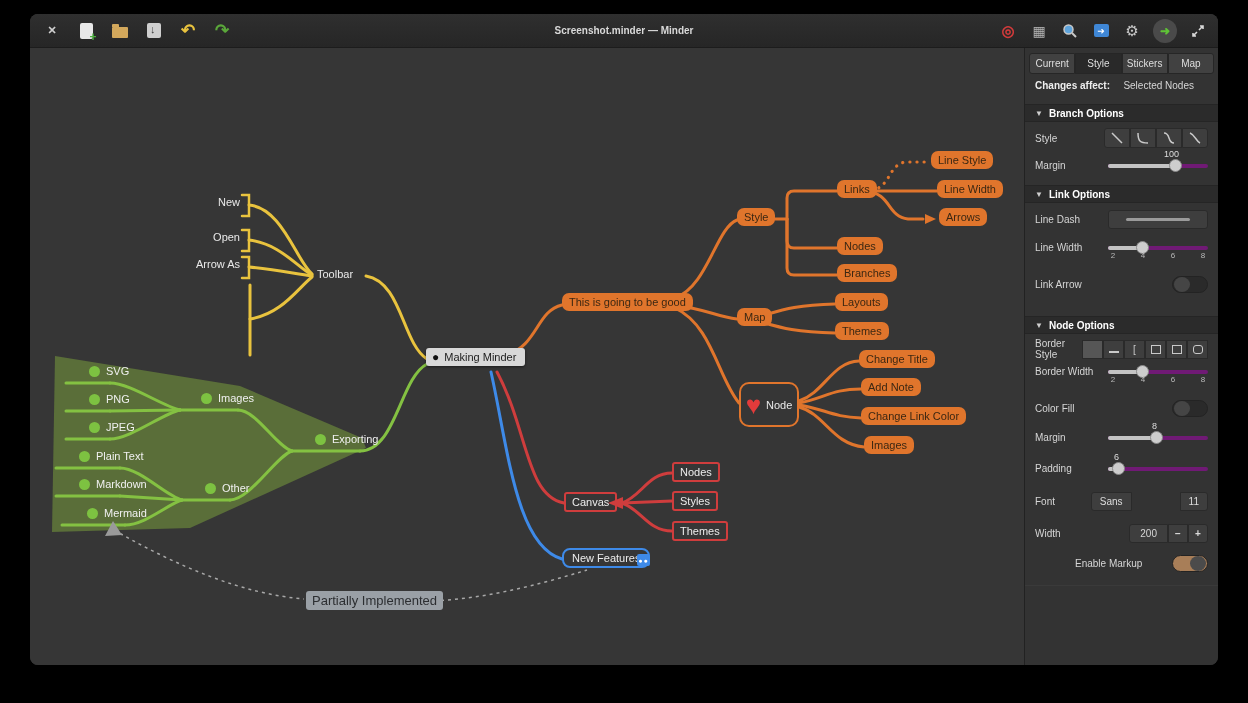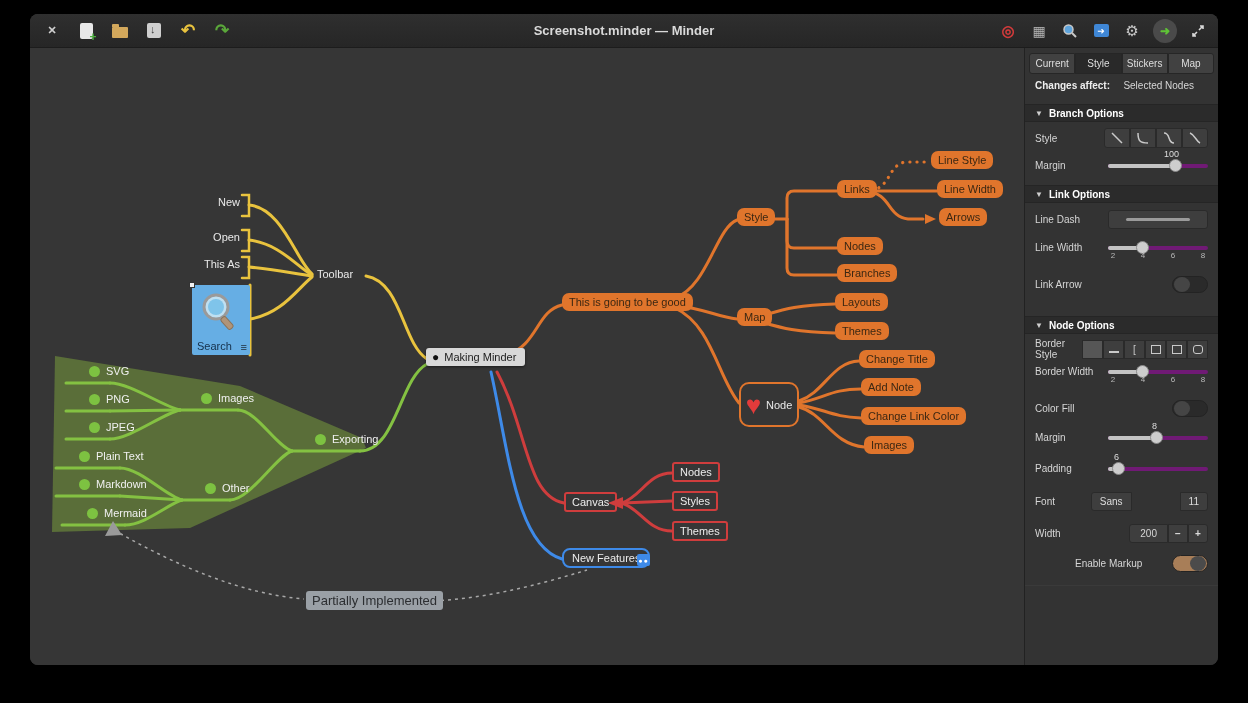--- a/index.html
+++ b/index.html
@@ -7,21 +7,21 @@
 
   .window { position:absolute; left:30px; top:14px; width:1188px; height:651px;
             border-radius:8px; overflow:hidden; background:#343434; display:flex; flex-direction:column; }
 
   
   .titlebar { height:34px; flex:0 0 34px; background:linear-gradient(#2f2f2f,#262626);
               border-bottom:1px solid #1c1c1c; display:flex; align-items:center; position:relative; }
   .tb-left { display:flex; align-items:center; gap:14px; padding-left:12px; }
   .tb-right { position:absolute; right:10px; display:flex; align-items:center; gap:11px; }
   .tb-title { position:absolute; left:0; right:0; text-align:center; color:#d9d9d9;
-              font-size:13px; font-weight:bold; pointer-events:none; }
+              font-size:10px; font-weight:bold; pointer-events:none; }
   .tbtn { display:inline-flex; align-items:center; justify-content:center; width:20px; height:20px; cursor:default; }
   .close-x { color:#cfcfcf; font-size:11px; font-weight:bold; }
   .doc { position:relative; width:13px; height:16px; background:#e8e8e8; border-radius:2px; }
   .doc::after { content:"+"; position:absolute; right:-4px; bottom:-5px; color:#4caf3f; font-size:12px; font-weight:bold; }
   .folder { position:relative; width:16px; height:11px; background:#d3a85c; border-radius:1px; margin-top:3px; }
   .folder::before { content:""; position:absolute; left:0; top:-3px; width:7px; height:3px; background:#d3a85c; border-radius:1px 1px 0 0; }
   .savebox { position:relative; width:14px; height:15px; background:#cfcfcf; border-radius:2px; }
   .savebox::after { content:"↓"; position:absolute; left:3px; top:0px; color:#3b3b3b; font-size:11px; font-weight:bold; }
   .undo { color:#e9c33e; font-size:17px; font-weight:bold; }
   .redo { color:#5aa73a; font-size:17px; font-weight:bold; }
@@ -226,31 +226,21 @@
 
         <g stroke="#a8a8a8" stroke-width="1.5" fill="none" stroke-dasharray="3 4">
           <path d="M 84,482 C 150,520 214,546 274,551"></path>
           <path d="M 362,553 C 432,557 498,540 557,522"></path>
         </g>
         <polygon points="83,473 75,488 92,487" fill="#9a9a9a"></polygon>
       </svg>
 
       <div class="mnode n-plain" style="left:170px; top:148px; width:40px; text-align:right;">New</div>
       <div class="mnode n-plain" style="left:170px; top:183px; width:40px; text-align:right;">Open</div>
-      <div class="mnode n-plain" style="left:150px; top:210px; width:60px; text-align:right;">This As</div>
-      <div class="search-node" style="left:162px; top:237px;">
-        <span class="sel"></span>
-        <svg width="40" height="42" viewBox="0 0 40 42" style="position:absolute; left:8px; top:7px;">
-          <circle cx="16" cy="15" r="12" fill="#bfe0f2" stroke="#9a9a9a" stroke-width="3"></circle>
-          <circle cx="16" cy="15" r="8" fill="#7fc4ea"></circle>
-          <rect x="24" y="24" width="6" height="14" rx="2" transform="rotate(-42 27 31)" fill="#b09478" stroke="#8a7258" stroke-width="1"></rect>
-        </svg>
-        <span class="cap">Search</span>
-        <span class="rsz">≡</span>
-      </div>
+      <div class="mnode n-plain" style="left:150px; top:210px; width:60px; text-align:right;">Arrow As</div>
       <div class="mnode n-plain" style="left:287px; top:220px;">Toolbar</div>
 
       <div class="mnode n-root" style="left:396px; top:300px;">
         <span class="bullet">●</span>
         <span>Making Minder</span>
       </div>
 
       <div class="mnode n-filled" style="left:532px; top:245px;">This is going to be good</div>
       <div class="mnode n-filled" style="left:707px; top:160px;">Style</div>
       <div class="mnode n-filled" style="left:807px; top:132px;">Links</div>

